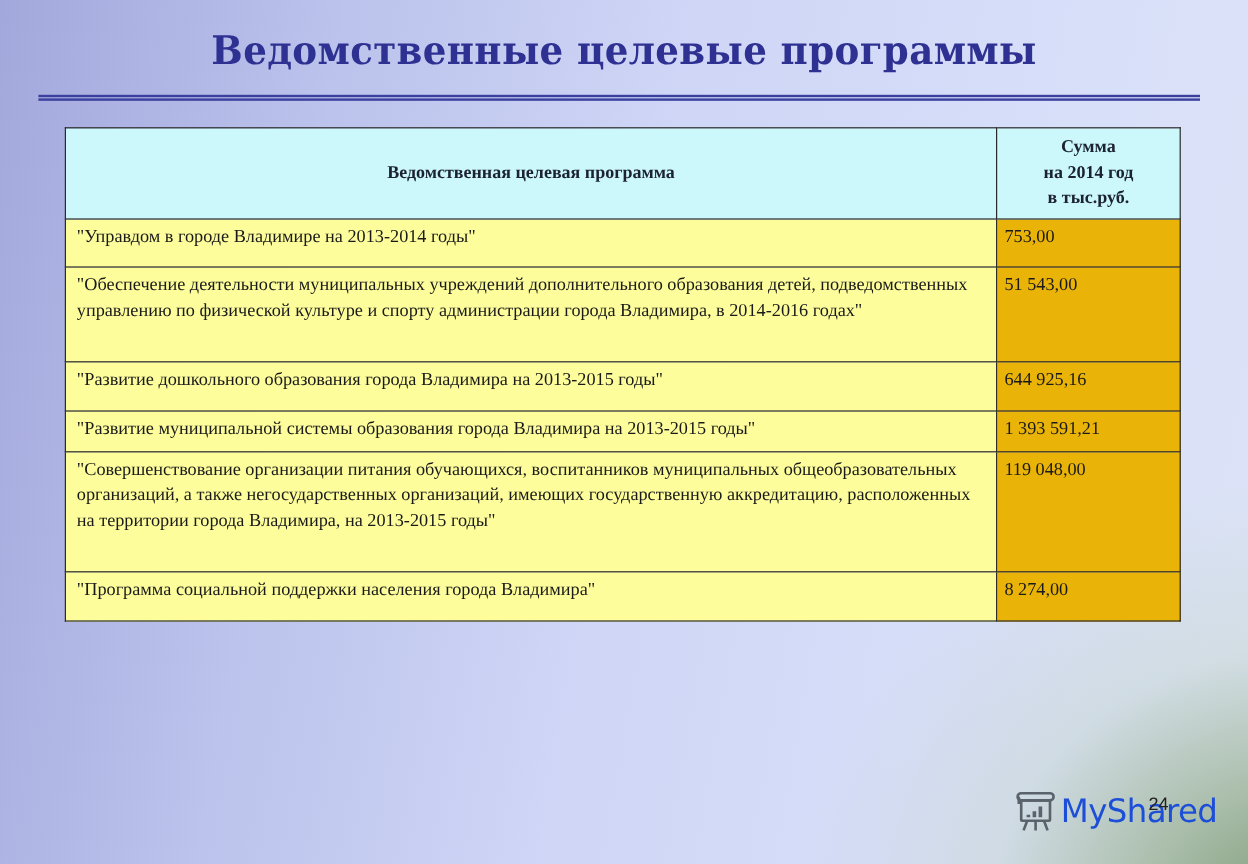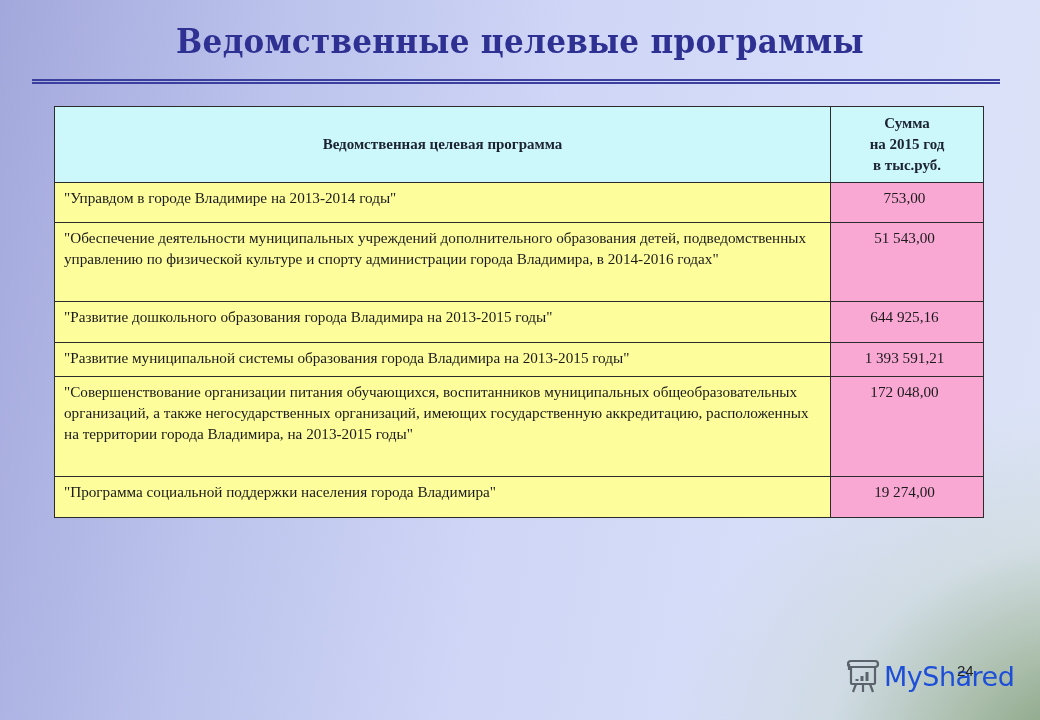--- a/index.html
+++ b/index.html
@@ -70,23 +70,23 @@
     }
     th.col-name { height: 75px; }
     th.col-sum { padding: 2px 4px; }
     td.name {
       background: #fdfd9b;
       padding: 4px 10px 4px 9px;
       line-height: 21px;
       text-align: left;
     }
     td.sum {
-      background: #f9a8d4;
+      background: #eab308;
       padding: 4px 11px 4px 6px;
-      text-align: center;
+      text-align: left;
       line-height: 21px;
     }
     tr.r1 td { height: 31px; }
     tr.r2 td { height: 70px; }
     tr.r3 td { height: 32px; }
     tr.r4 td { height: 25px; }
     tr.r5 td { height: 91px; }
     tr.r6 td { height: 32px; }
     .watermark {
       position: absolute;
@@ -124,21 +124,21 @@
   <table>
     <colgroup>
       <col style="width: 776px;">
       <col style="width: 153px;">
     </colgroup>
     <thead>
       <tr>
         <th class="col-name">Ведомственная целевая программа</th>
         <th class="col-sum">
           <div>Сумма</div>
-          <div>на 2015 год</div>
+          <div>на 2014 год</div>
           <div>в тыс.руб.</div>
         </th>
       </tr>
     </thead>
     <tbody>
       <tr class="r1">
         <td class="name">"Управдом в городе Владимире на 2013-2014 годы"</td>
         <td class="sum">753,00</td>
       </tr>
       <tr class="r2">
@@ -148,25 +148,25 @@
       <tr class="r3">
         <td class="name">"Развитие дошкольного образования города Владимира на 2013-2015 годы"</td>
         <td class="sum">644 925,16</td>
       </tr>
       <tr class="r4">
         <td class="name">"Развитие муниципальной системы образования города Владимира на 2013-2015 годы"</td>
         <td class="sum">1 393 591,21</td>
       </tr>
       <tr class="r5">
         <td class="name">"Совершенствование организации питания обучающихся, воспитанников муниципальных общеобразовательных организаций, а также негосударственных организаций, имеющих государственную аккредитацию, расположенных на территории города Владимира, на 2013-2015 годы"</td>
-        <td class="sum">172 048,00</td>
+        <td class="sum">119 048,00</td>
       </tr>
       <tr class="r6">
         <td class="name">"Программа социальной поддержки населения города Владимира"</td>
-        <td class="sum">19 274,00</td>
+        <td class="sum">8 274,00</td>
       </tr>
     </tbody>
   </table>
 </div>
 
 <div class="watermark">
   <span>
     <svg width="34" height="38" viewBox="0 0 34 38" fill="none" stroke="#5a626b" stroke-width="2.2">
       <path d="M5 4 h24 a3 3 0 0 1 0 6 h-24 a3 3 0 0 1 0 -6 z"></path>
       <path d="M3 7 v6"></path>

